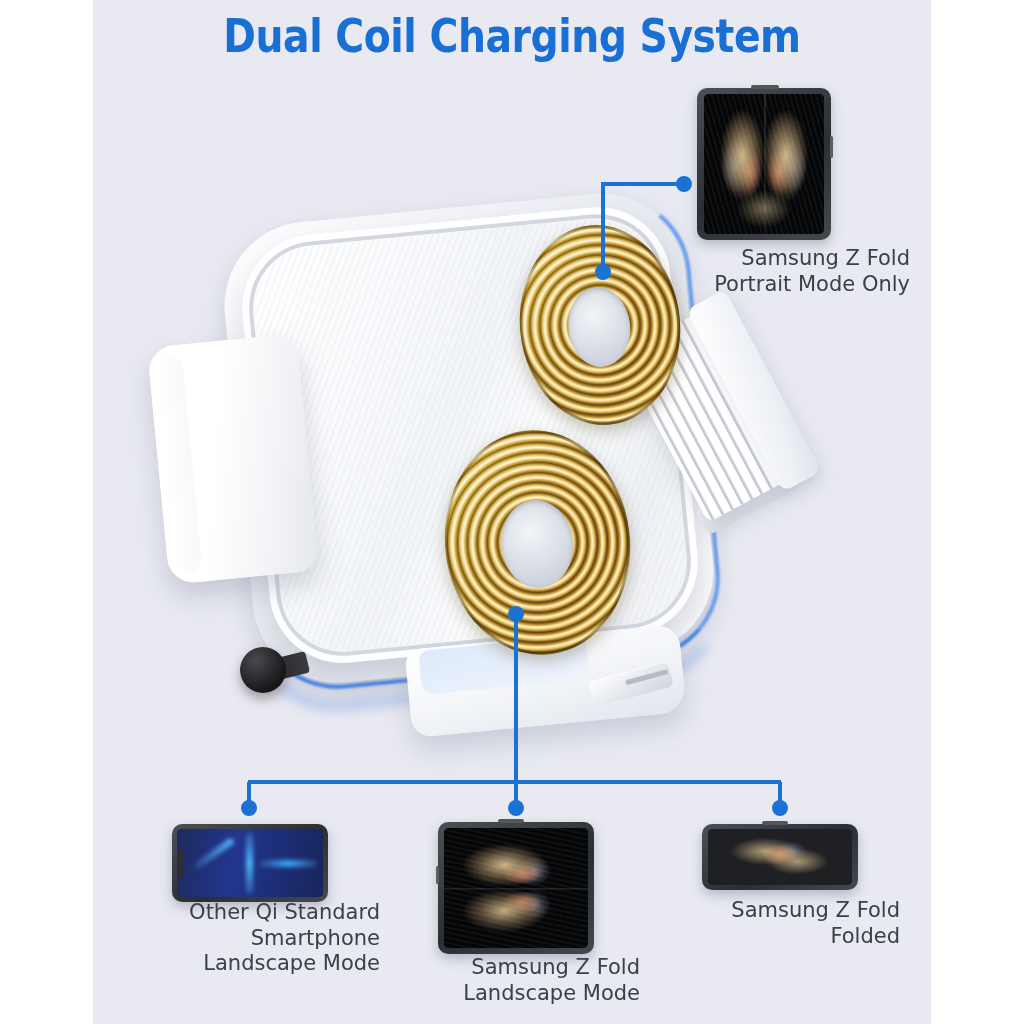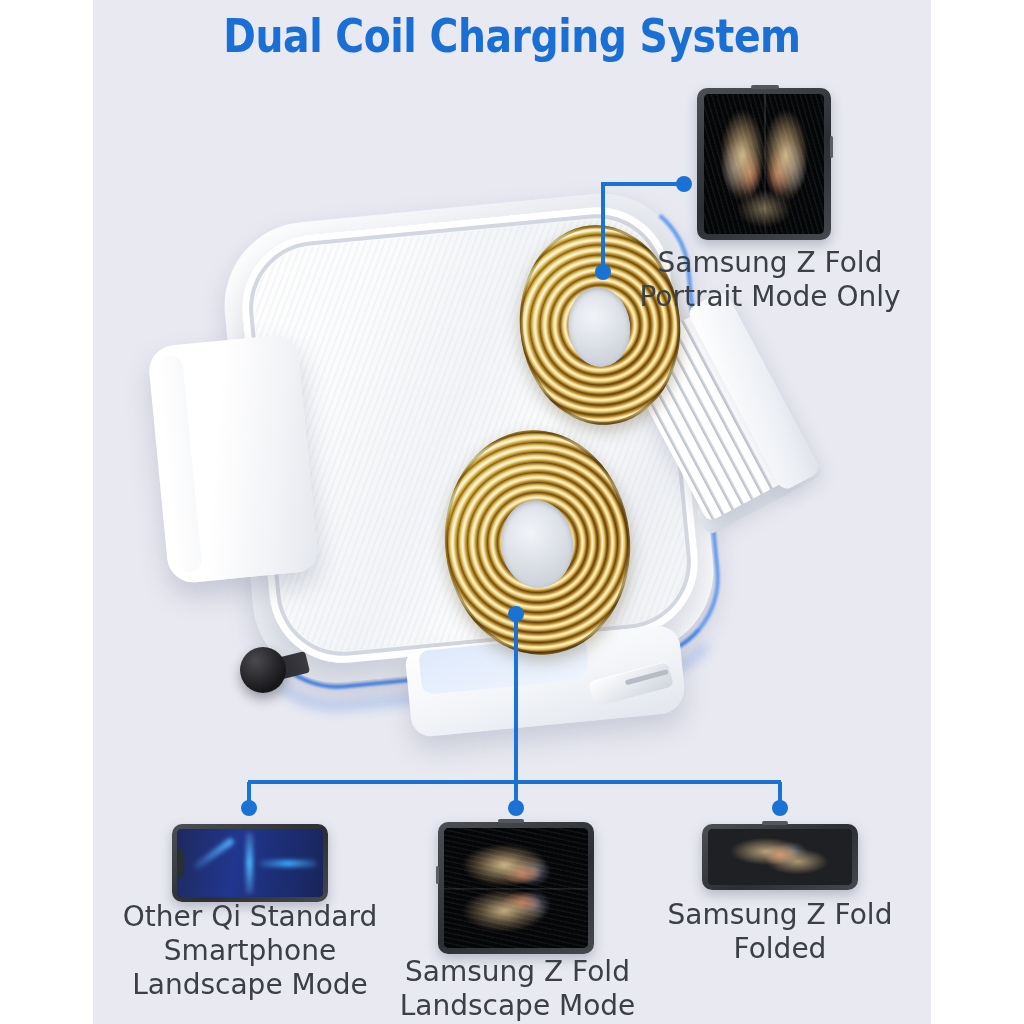--- a/index.html
+++ b/index.html
@@ -297,23 +297,23 @@
   .side-btn{
     position:absolute;right:-2px;width:3px;border-radius:2px;background:#5b5f65;
   }
   .top-btn{
     position:absolute;top:-3px;height:4px;border-radius:2px;background:#53575d;
   }
 
   
   .cap{
     position:absolute;
-    text-align:center;
+    text-align:right;
     color:#3b4046;
-    font-size:28px;
+    font-size:21px;
     line-height:1.22;
     font-family:"DejaVu Sans","Liberation Sans",sans-serif;
     white-space:pre-line;
   }
 </style>
 </head>
 <body>
 
 <div class="stage">
 

